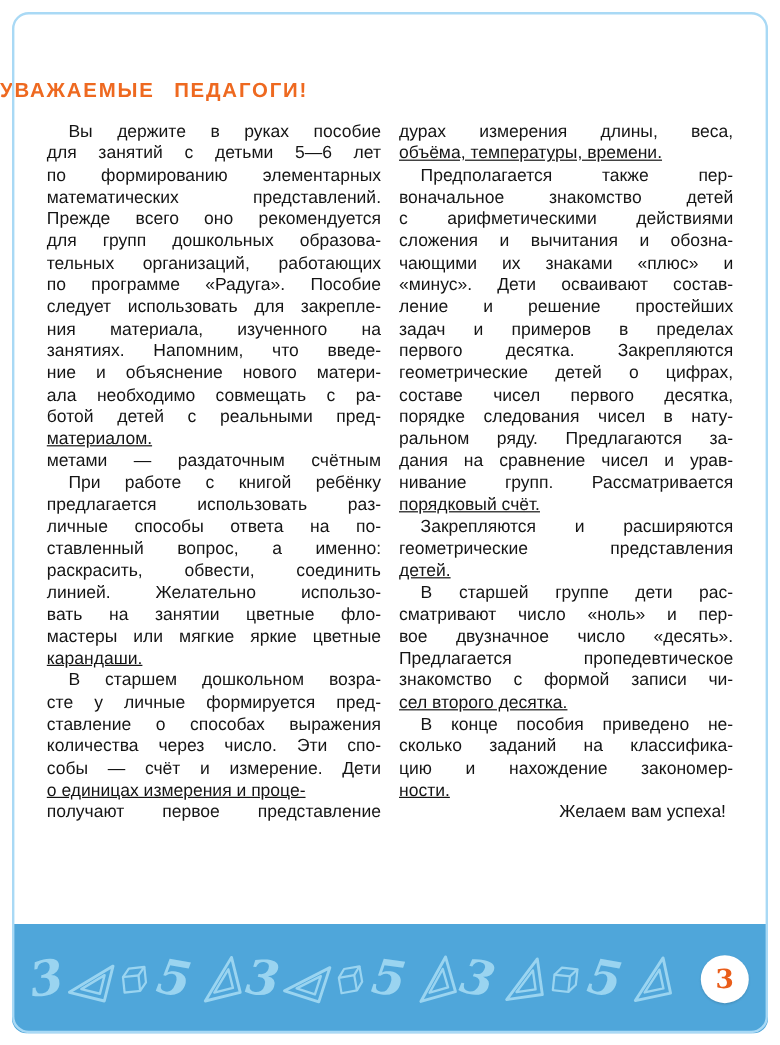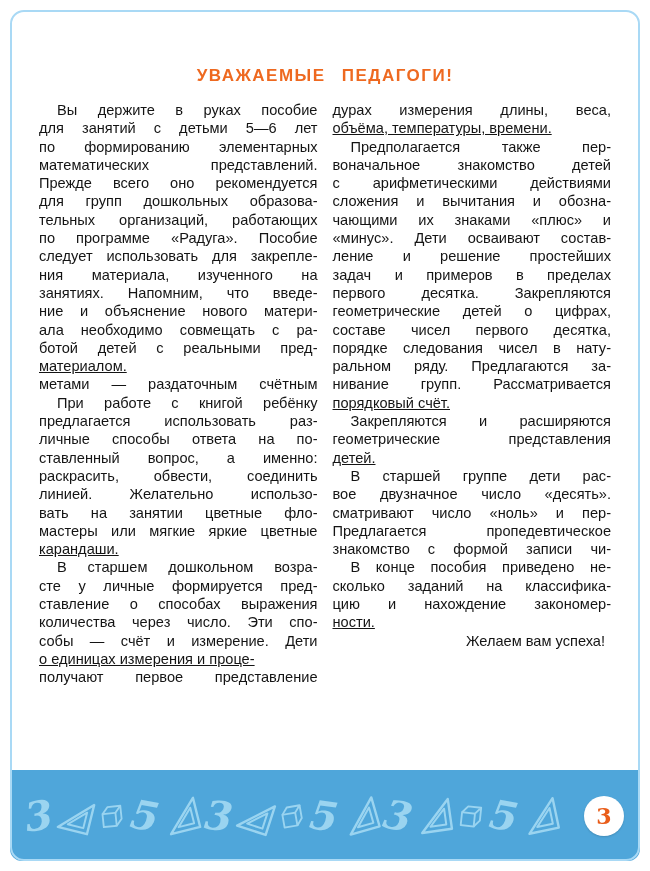--- a/index.html
+++ b/index.html
@@ -13,21 +13,21 @@
   *{margin:0;padding:0;box-sizing:border-box;}
   html,body{width:650px;height:871px;background:#ffffff;overflow:hidden;}
   body{font-family:"Liberation Sans",sans-serif;color:var(--c-text);position:relative;}
 
   .frame{
     position:absolute;inset:10px;border:2px solid var(--c-frame);
     border-radius:14px;pointer-events:none;z-index:5;
   }
 
   .title{
-    margin-top:66px;text-align:center;
+    margin-top:66px;
     font-size:17px;font-weight:bold;letter-spacing:1.5px;word-spacing:10px;
     color:var(--c-title);
   }
 
   .columns{
     display:flex;gap:15px;padding:0 39px;margin-top:15px;
   }
   .col{flex:1;min-width:0;}
 
   .paragraph{margin:0;}
@@ -132,34 +132,36 @@
           <div class="line">сложения и вычитания и обозна-</div>
           <div class="line">чающими их знаками «плюс» и</div>
           <div class="line">«минус». Дети осваивают состав-</div>
           <div class="line">ление и решение простейших</div>
           <div class="line">задач и примеров в пределах</div>
           <div class="line">первого десятка. Закрепляются</div>
           <div class="line">геометрические детей о цифрах,</div>
           <div class="line">составе чисел первого десятка,</div>
           <div class="line">порядке следования чисел в нату-</div>
           <div class="line">ральном ряду. Предлагаются за-</div>
+          <div class="line">дания на сравнение чисел и урав-</div>
           <div class="line">нивание групп. Рассматривается</div>
           <div class="line end">порядковый счёт.</div>
         </div>
         <div class="paragraph">
           <div class="line indent">Закрепляются и расширяются</div>
           <div class="line">геометрические представления</div>
           <div class="line end">детей.</div>
         </div>
         <div class="paragraph">
           <div class="line indent">В старшей группе дети рас-</div>
+          <div class="line">сматривают число «ноль» и пер-</div>
           <div class="line">вое двузначное число «десять».</div>
-          <div class="line">сматривают число «ноль» и пер-</div>
           <div class="line">Предлагается пропедевтическое</div>
           <div class="line">знакомство с формой записи чи-</div>
+          <div class="line end">сел второго десятка.</div>
         </div>
         <div class="paragraph">
           <div class="line indent">В конце пособия приведено не-</div>
           <div class="line">сколько заданий на классифика-</div>
           <div class="line">цию и нахождение закономер-</div>
           <div class="line end">ности.</div>
         </div>
         <div class="paragraph">
           <div class="line right">Желаем вам успеха!</div>
         </div>

